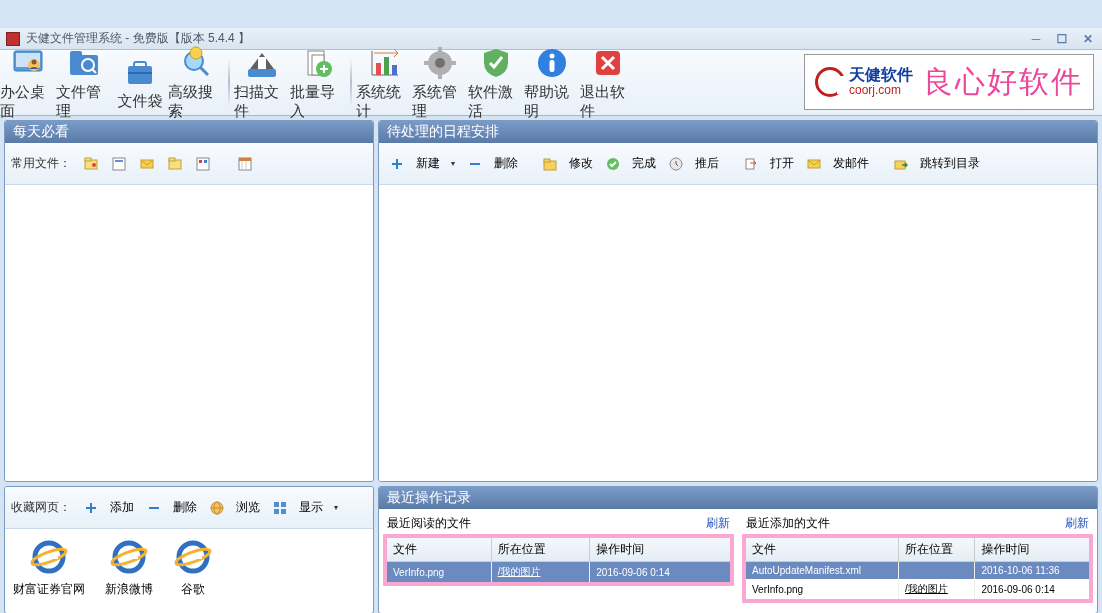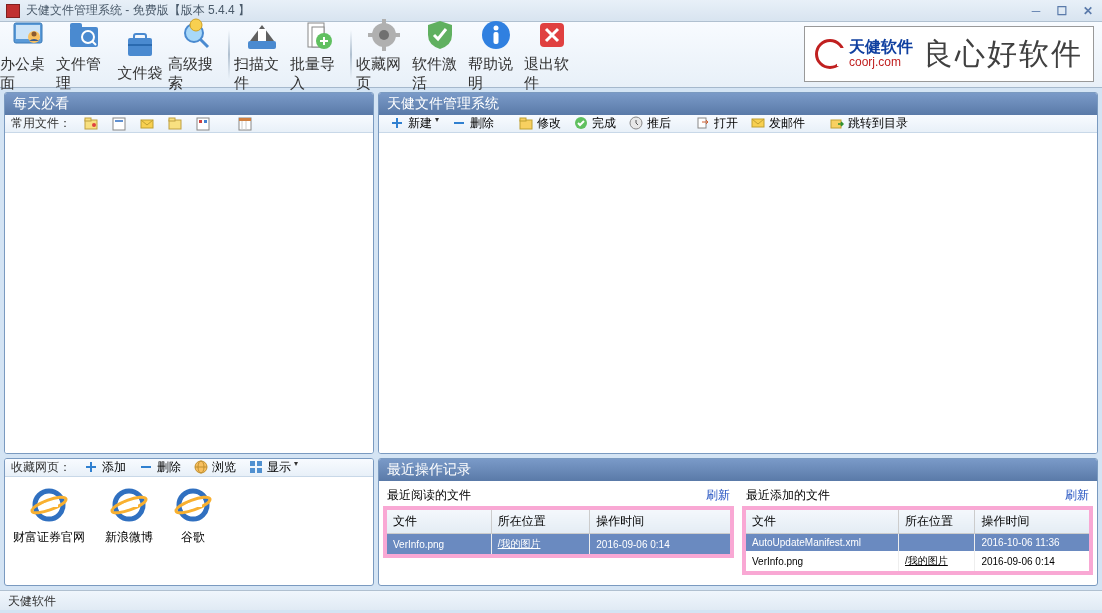--- a/index.html
+++ b/index.html
@@ -1,41 +1,41 @@
 <!DOCTYPE html>
 <html><head>
 <meta charset="utf-8">
 <style>
 * { box-sizing: border-box; margin: 0; padding: 0; }
 body { font-family: "Microsoft YaHei", SimSun, sans-serif; font-size: 12px; background: #d4e4f4; overflow: hidden; width: 1102px; height: 613px; }
-.titlebar { height: 22px; background: linear-gradient(#e8f0f8,#d8e4f0); display: flex; align-items: center; padding: 0 6px; color: #4a5a6a; border-bottom: 1px solid #b0c0d0; }
+.titlebar { height: 22px; background: linear-gradient(#e8f0f8,#d8e4f0); display: flex; align-items: center; padding: 0 6px; color: #4a5a6a; border-bottom: 1px solid #b0c0d0; margin-top: 28px; }
 .titlebar .app-icon { width: 14px; height: 14px; background: #c03030; margin-right: 6px; border: 1px solid #802020; }
 .titlebar .title { flex: 1; }
 .win-controls { display: flex; gap: 10px; }
 .win-controls span { width: 16px; text-align: center; cursor: pointer; color: #5a7aaa; font-weight: bold; }
 .toolbar { height: 66px; background: linear-gradient(#f8fbff,#e8f0f8); display: flex; border-bottom: 1px solid #a5b8cc; }
 .tb-item { width: 56px; display: flex; flex-direction: column; align-items: center; justify-content: center; cursor: pointer; }
 .tb-icon { width: 36px; height: 36px; display: flex; align-items: center; justify-content: center; }
 .tb-label { font-size: 15px; color: #333; margin-top: 2px; }
 .tb-sep { width: 2px; background: linear-gradient(transparent,#b0c0d0,transparent); margin: 8px 4px; }
 .banner { margin-left: auto; height: 56px; margin-top: 4px; margin-right: 8px; background: #fff; border: 1px solid #999; display: flex; align-items: center; padding: 0 10px; }
 .banner-left { display: flex; align-items: center; margin-right: 10px; }
 .banner-c { width: 30px; height: 30px; border: 3px solid #c02020; border-radius: 50%; position: relative; }
 .banner-c::after { content:''; position:absolute; right:-3px; top:6px; width:8px; height:18px; background:#fff; }
 .banner-text1 { font-size: 16px; color: #1040a0; font-weight: bold; line-height: 1; }
 .banner-text2 { font-size: 12px; color: #c02020; }
-.banner-big { font-size: 30px; color: #404040; letter-spacing: 2px; }
+.banner-big { font-size: 30px; color: #ec4899; letter-spacing: 2px; }
 .main { display: flex; height: 502px; padding: 4px; gap: 4px; }
 .left-col { width: 370px; display: flex; flex-direction: column; gap: 4px; }
 .panel { background: #fff; border: 1px solid #7a9ac0; border-radius: 3px; display: flex; flex-direction: column; overflow: hidden; }
 .panel-header { height: 22px; background: linear-gradient(#7a9ac8,#5a7aa8); color: #fff; font-size: 14px; padding: 2px 8px; display: flex; align-items: center; }
-.panel-bar { height: 18px; background: linear-gradient(#f8fbff,#e8f0f8); border-bottom: 1px solid #c8d8e8; display: flex; align-items: center; padding: 0 6px; gap: 4px; }
+.panel-bar { height: 42px; background: linear-gradient(#f8fbff,#e8f0f8); border-bottom: 1px solid #c8d8e8; display: flex; align-items: center; padding: 0 6px; gap: 4px; }
 .panel-body { flex: 1; background: #fff; }
 .bar-label { color: #333; margin-right: 4px; }
-.bar-btn { display: flex; align-items: flex-start; gap: 3px; padding: 2px 4px; cursor: pointer; }
+.bar-btn { display: flex; align-items: center; gap: 11px; padding: 2px 4px; cursor: pointer; }
 .dropdown-arrow { font-size: 8px; color: #333; }
 .must-see { flex: 1; }
 .fav-panel { height: 128px; }
 .fav-items { display: flex; padding: 8px; gap: 20px; }
 .fav-item { display: flex; flex-direction: column; align-items: center; cursor: pointer; }
 .fav-item span:last-child { margin-top: 4px; font-size: 12px; }
 .right-col { flex: 1; display: flex; flex-direction: column; gap: 4px; }
 .schedule-panel { flex: 1; }
 .recent-panel { height: 128px; }
 .recent-body { display: flex; padding: 4px; gap: 8px; }
@@ -127,31 +127,44 @@
           <circle cx="24" cy="24" r="8" fill="#60c060"></circle>
           <path d="M20 24 h8 M24 20 v8" stroke="#fff" stroke-width="2"></path>
         </svg>
       </div>
       <div class="tb-label">批量导入</div>
     </div>
     <div class="tb-sep"></div>
     <div class="tb-item">
       <div class="tb-icon">
         <svg width="36" height="36">
+          <line x1="6" y1="30" x2="32" y2="30" stroke="#666"></line>
+          <line x1="6" y1="30" x2="6" y2="6" stroke="#666"></line>
+          <rect x="10" y="18" width="5" height="12" fill="#e05050"></rect>
+          <rect x="18" y="12" width="5" height="18" fill="#50a050"></rect>
+          <rect x="26" y="20" width="5" height="10" fill="#5070d0"></rect>
+          <path d="M8 8 L32 8 M28 4 L32 8 L28 12" fill="none" stroke="#d08030"></path>
+        </svg>
+      </div>
+      <div class="tb-label">系统统计</div>
+    </div>
+    <div class="tb-item">
+      <div class="tb-icon">
+        <svg width="36" height="36">
           <circle cx="18" cy="18" r="12" fill="#b0b0b0"></circle>
           <circle cx="18" cy="18" r="5" fill="#707070"></circle>
           <g fill="#b0b0b0">
             <rect x="16" y="2" width="4" height="6"></rect>
             <rect x="16" y="28" width="4" height="6"></rect>
             <rect x="2" y="16" width="6" height="4"></rect>
             <rect x="28" y="16" width="6" height="4"></rect>
           </g>
         </svg>
       </div>
-      <div class="tb-label">收藏网页</div>
+      <div class="tb-label">系统管理</div>
     </div>
     <div class="tb-item">
       <div class="tb-icon">
         <svg width="36" height="36">
           <path d="M18 4 L30 8 L30 18 Q30 28 18 32 Q6 28 6 18 L6 8 Z" fill="#60b060"></path>
           <path d="M12 18 L16 22 L24 12" fill="none" stroke="#fff" stroke-width="3"></path>
         </svg>
       </div>
       <div class="tb-label">软件激活</div>
     </div>
@@ -321,21 +334,21 @@
               </svg>
             </span>
             <span>谷歌</span>
           </div>
         </div>
     </div>
   </div>
 
   <div class="right-col">
     <div class="panel schedule-panel">
-      <div class="panel-header">天健文件管理系统</div>
+      <div class="panel-header">待处理的日程安排</div>
       <div class="panel-bar" id="sched-bar">
           <span class="bar-btn">
             <span class="icon16">
               <svg width="12" height="12">
                 <path d="M6 1 v10 M1 6 h10" stroke="#3080d0" stroke-width="2"></path>
               </svg>
             </span>
             <span>新建</span> 
             <span class="dropdown-arrow">▾</span>
           </span>

